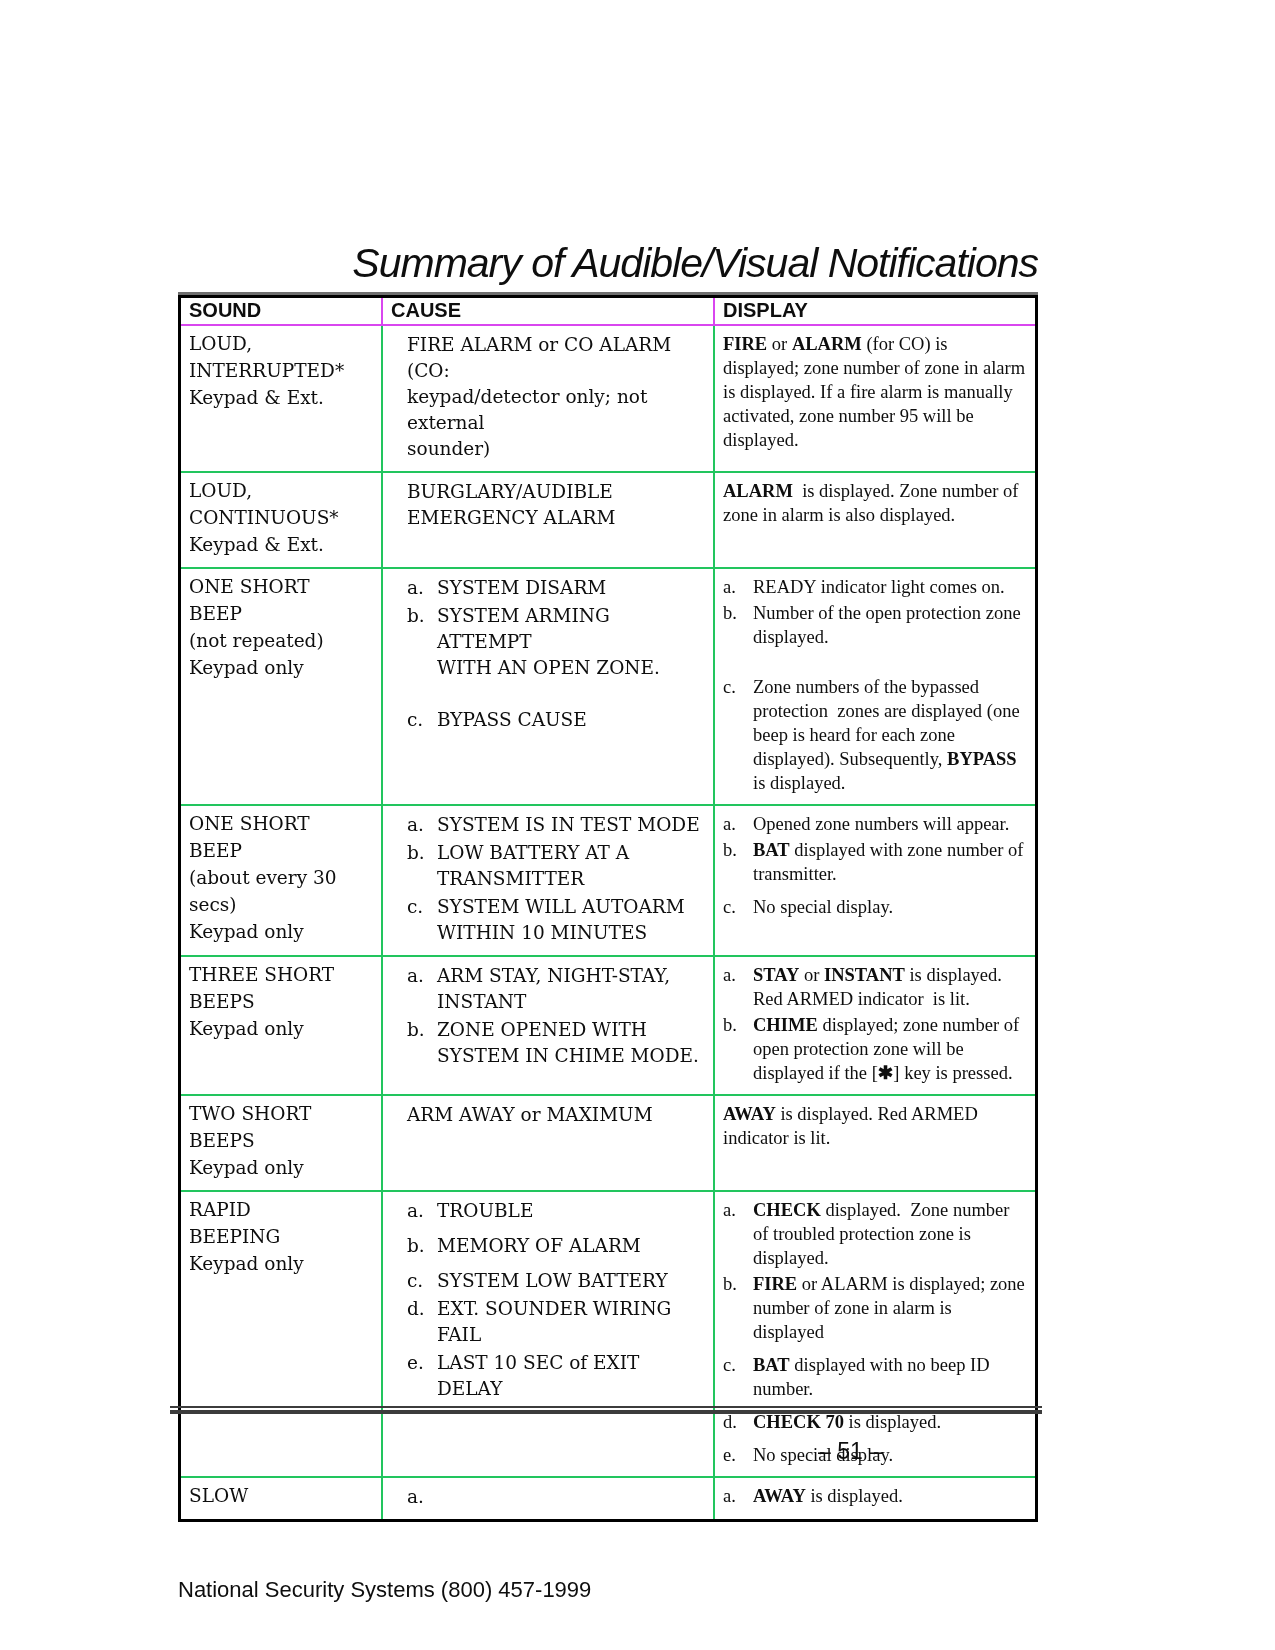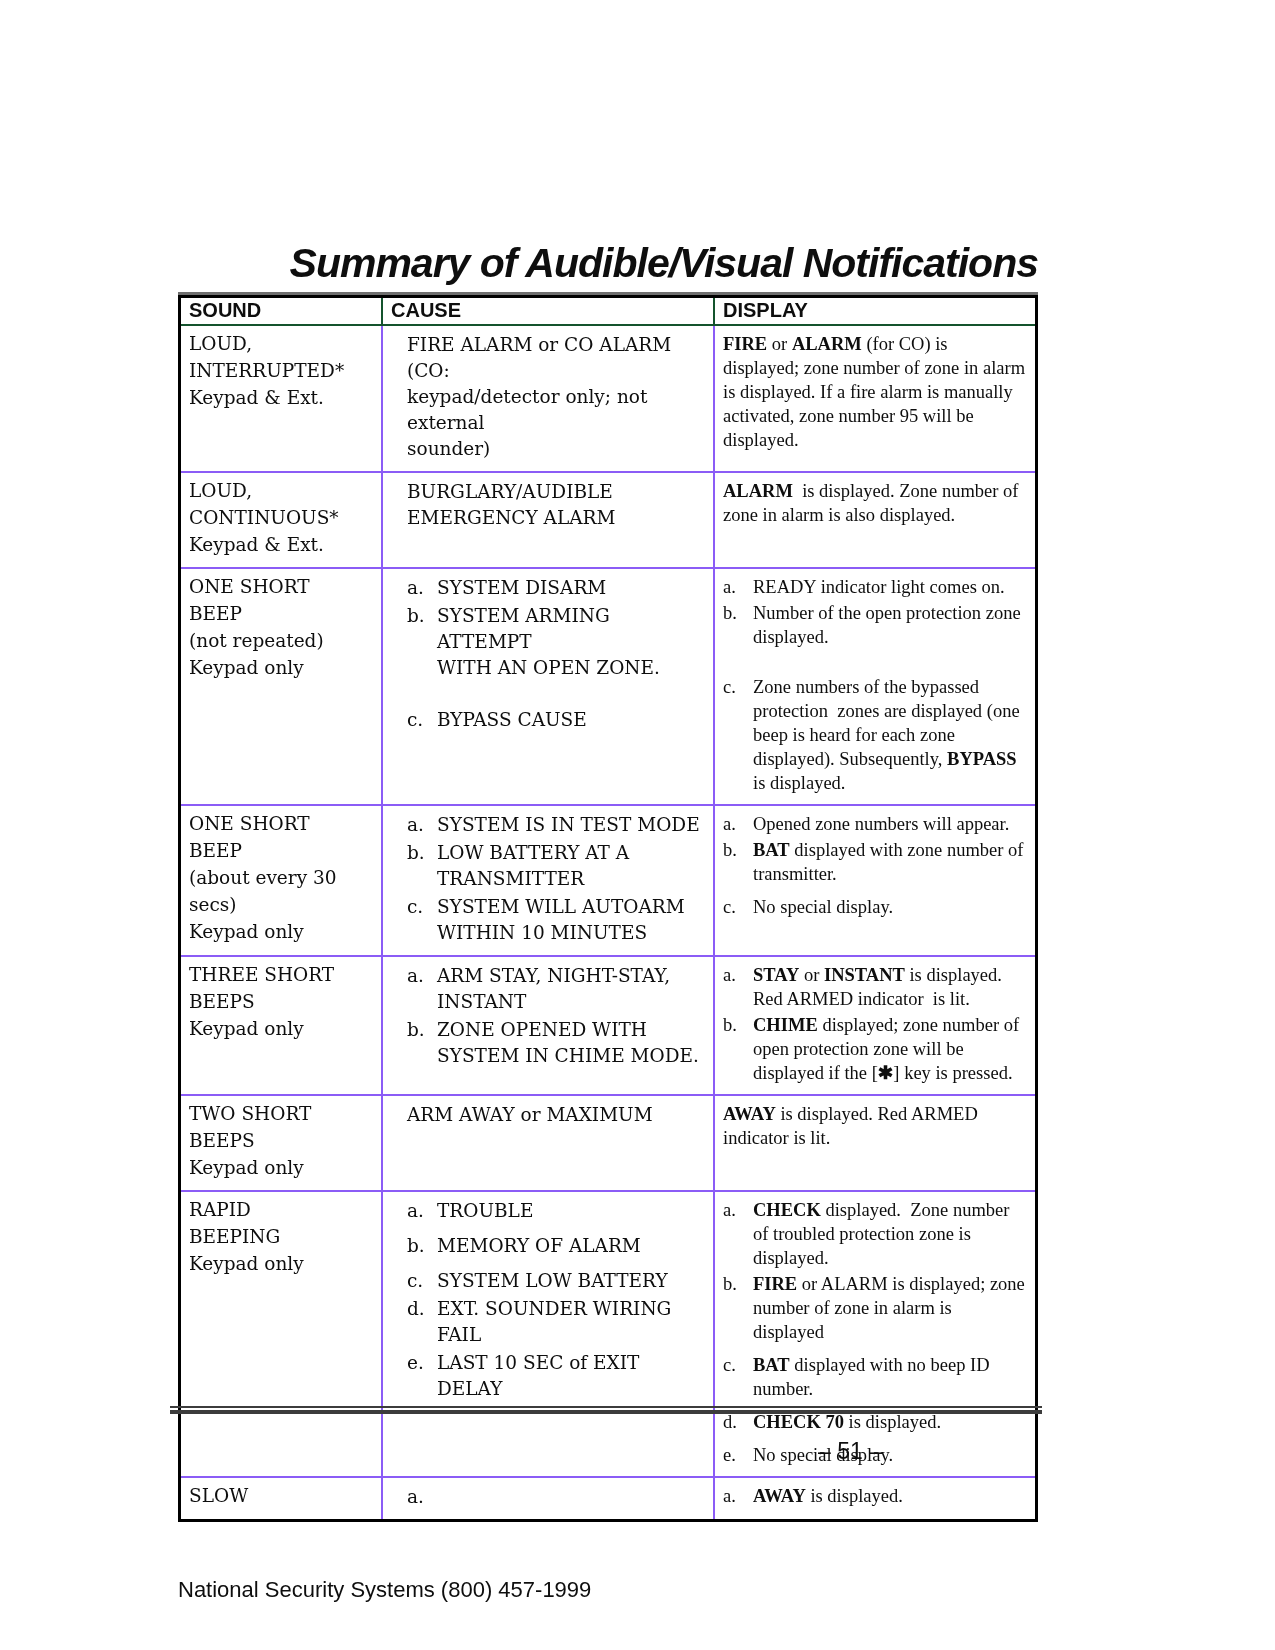--- a/index.html
+++ b/index.html
@@ -1,31 +1,31 @@
 <!DOCTYPE html>
 <html><head>
 <meta charset="utf-8">
 <style>
   html,body{margin:0;padding:0;background:#e8e8e8;}
   .page{position:relative;width:1275px;height:1650px;background:#ffffff;margin:0 auto;
         font-family:"DejaVu Serif",serif;color:#0e0e0e;overflow:hidden;}
   .content{position:absolute;left:178px;top:240px;width:860px;}
 
-  .title{margin:0;font-family:"Liberation Sans",sans-serif;font-style:italic;font-weight:bold;
+  .title{margin:0;font-family:"Liberation Sans",sans-serif;font-style:italic;font-weight:normal;
          font-size:41px;line-height:46px;text-align:right;letter-spacing:-1px;white-space:nowrap;}
   .title-rule{height:3px;background:#6f6f6f;margin-top:6px;}
   .subtitle{margin:13px 0 10px;font-family:"Liberation Sans",sans-serif;font-size:27px;
             font-weight:bold;text-align:center;letter-spacing:0;}
 
   table.notif{border-collapse:collapse;width:100%;table-layout:fixed;border:3px solid #000;}
   th{font-family:"Liberation Sans",sans-serif;font-size:20px;font-weight:bold;text-align:left;
-     padding:1px 8px 2px;border:2px solid #14532d;}
+     padding:1px 8px 2px;border:2px solid #d946ef;}
   th.col-sound{width:184px;}
   th.col-cause{width:314px;}
-  td{border:2px solid #8b5cf6;vertical-align:top;padding:4px 8px 9px;font-size:18.5px;}
+  td{border:2px solid #22c55e;vertical-align:top;padding:4px 8px 9px;font-size:18.5px;}
   td.sound{line-height:27px;}
   td.cause{line-height:26px;padding-left:24px;}
   td.display{line-height:24px;font-family:Liberation Serif, serif;}
   .sound-line{white-space:pre;}
   .item{display:flex;margin-top:2px;}
   .item .lbl{flex:0 0 30px;}
   .item .txt{flex:1;white-space:pre-line;}
   .gap-lg{margin-top:26px;}
   .gap-sm{margin-top:9px;}
   .txt strong, .item strong{font-weight:bold;}

